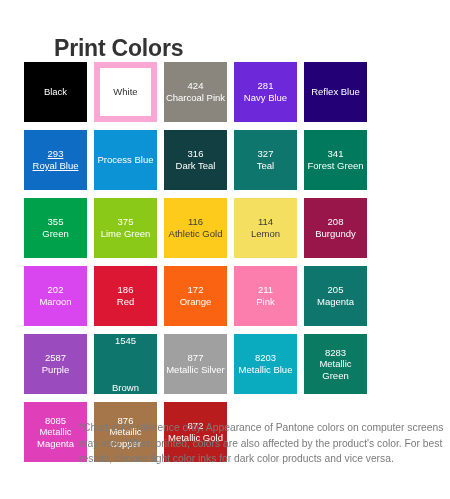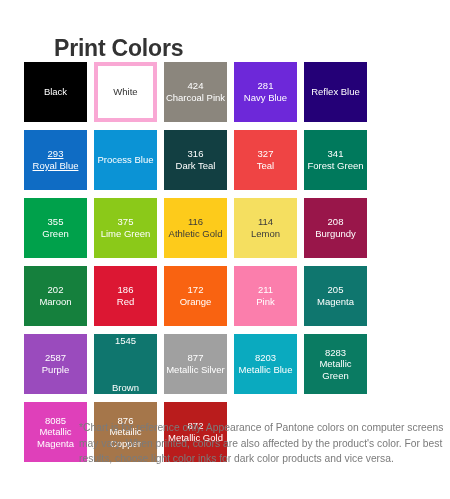--- a/index.html
+++ b/index.html
@@ -49,21 +49,21 @@
     flex-direction: column;
     align-items: center;
     justify-content: center;
     text-align: center;
     font-size: 9.5px;
     line-height: 1.22;
     padding: 2px 1px;
     overflow: hidden;
   }
   .swatch.outlined {
-    border: 4px solid #f9a8d4;
+    border: 6px solid #f9a8d4;
   }
   .swatch .code {
     display: block;
   }
   .swatch .name {
     display: block;
   }
   .swatch .code:empty {
     display: none;
   }
@@ -107,21 +107,21 @@
         <span class="code">293</span>
         <span class="name">Royal Blue</span>
       </div>
       <div class="swatch" style="background: rgb(11, 147, 213); color: rgb(255, 255, 255);">
         <span class="name">Process Blue</span>
       </div>
       <div class="swatch" style="background: rgb(18, 63, 66); color: rgb(255, 255, 255);">
         <span class="code">316</span>
         <span class="name">Dark Teal</span>
       </div>
-      <div class="swatch" style="background: #ef4444; color: rgb(255, 255, 255);">
+      <div class="swatch" style="background: #0f766e; color: rgb(255, 255, 255);">
         <span class="code">327</span>
         <span class="name">Teal</span>
       </div>
       <div class="swatch" style="background: rgb(0, 121, 92); color: rgb(255, 255, 255);">
         <span class="code">341</span>
         <span class="name">Forest Green</span>
       </div>
       <div class="swatch" style="background: rgb(0, 161, 75); color: rgb(255, 255, 255);">
         <span class="code">355</span>
         <span class="name">Green</span>
@@ -135,21 +135,21 @@
         <span class="name">Athletic Gold</span>
       </div>
       <div class="swatch" style="background: rgb(245, 223, 96); color: rgb(58, 58, 58);">
         <span class="code">114</span>
         <span class="name">Lemon</span>
       </div>
       <div class="swatch" style="background: rgb(153, 22, 74); color: rgb(255, 255, 255);">
         <span class="code">208</span>
         <span class="name">Burgundy</span>
       </div>
-      <div class="swatch" style="background: #15803d; color: rgb(255, 255, 255);">
+      <div class="swatch" style="background: #d946ef; color: rgb(255, 255, 255);">
         <span class="code">202</span>
         <span class="name">Maroon</span>
       </div>
       <div class="swatch" style="background: rgb(220, 23, 51); color: rgb(255, 255, 255);">
         <span class="code">186</span>
         <span class="name">Red</span>
       </div>
       <div class="swatch" style="background: rgb(249, 99, 17); color: rgb(255, 255, 255);">
         <span class="code">172</span>
         <span class="name">Orange</span>

